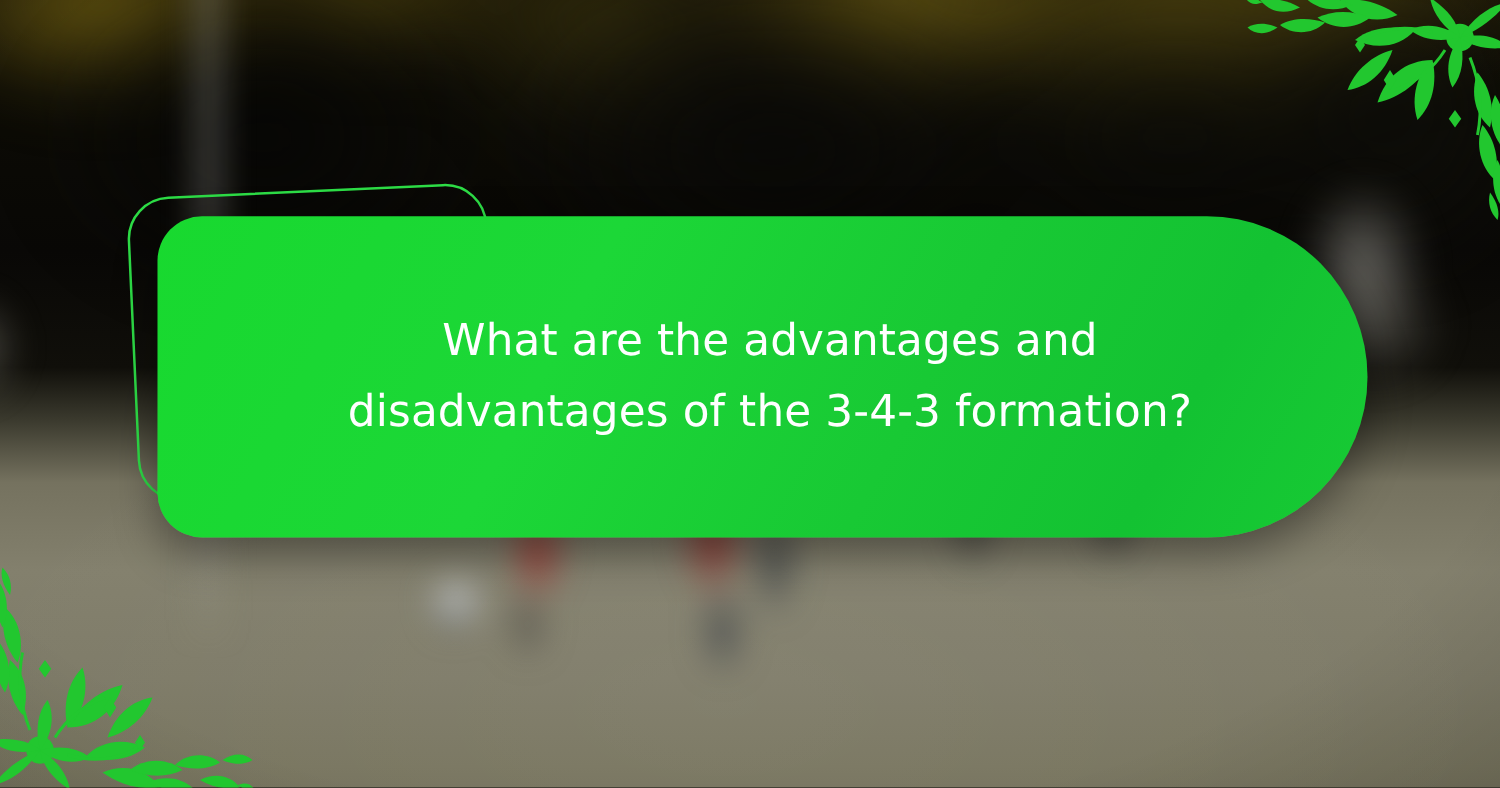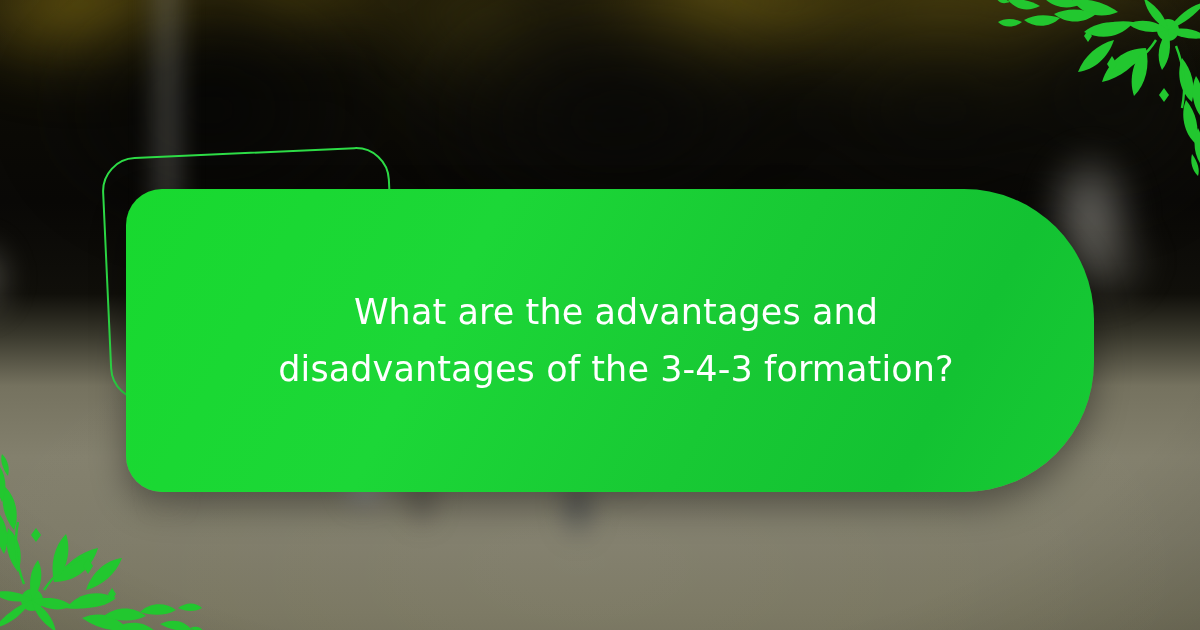--- a/index.html
+++ b/index.html
@@ -128,34 +128,33 @@
     border-radius:34px;
     transform:rotate(-2.6deg);
     background:transparent;
   }
 
   .card-fill {
     position:absolute;
     left:126px;
     top:173px;
     width:968px;
-    height:303px;
+    height:257px;
     border-radius:36px 130px 130px 36px;
     background:linear-gradient(118deg,
         #18d92f 0%,
         #1cd737 34%,
         #18c934 62%,
         #13c232 82%,
         #17cb34 100%);
     box-shadow:0 14px 34px rgba(0,0,0,.38);
     display:flex;
     align-items:center;
     justify-content:center;
     padding:22px 84px 22px 96px;
-    margin-top:16px;
   }
 
   .question-text {
     color:#ffffff;
     font-family:"DejaVu Sans", sans-serif;
     font-size:35px;
     font-weight:400;
     line-height:1.62;
     text-align:center;
     letter-spacing:.1px;

